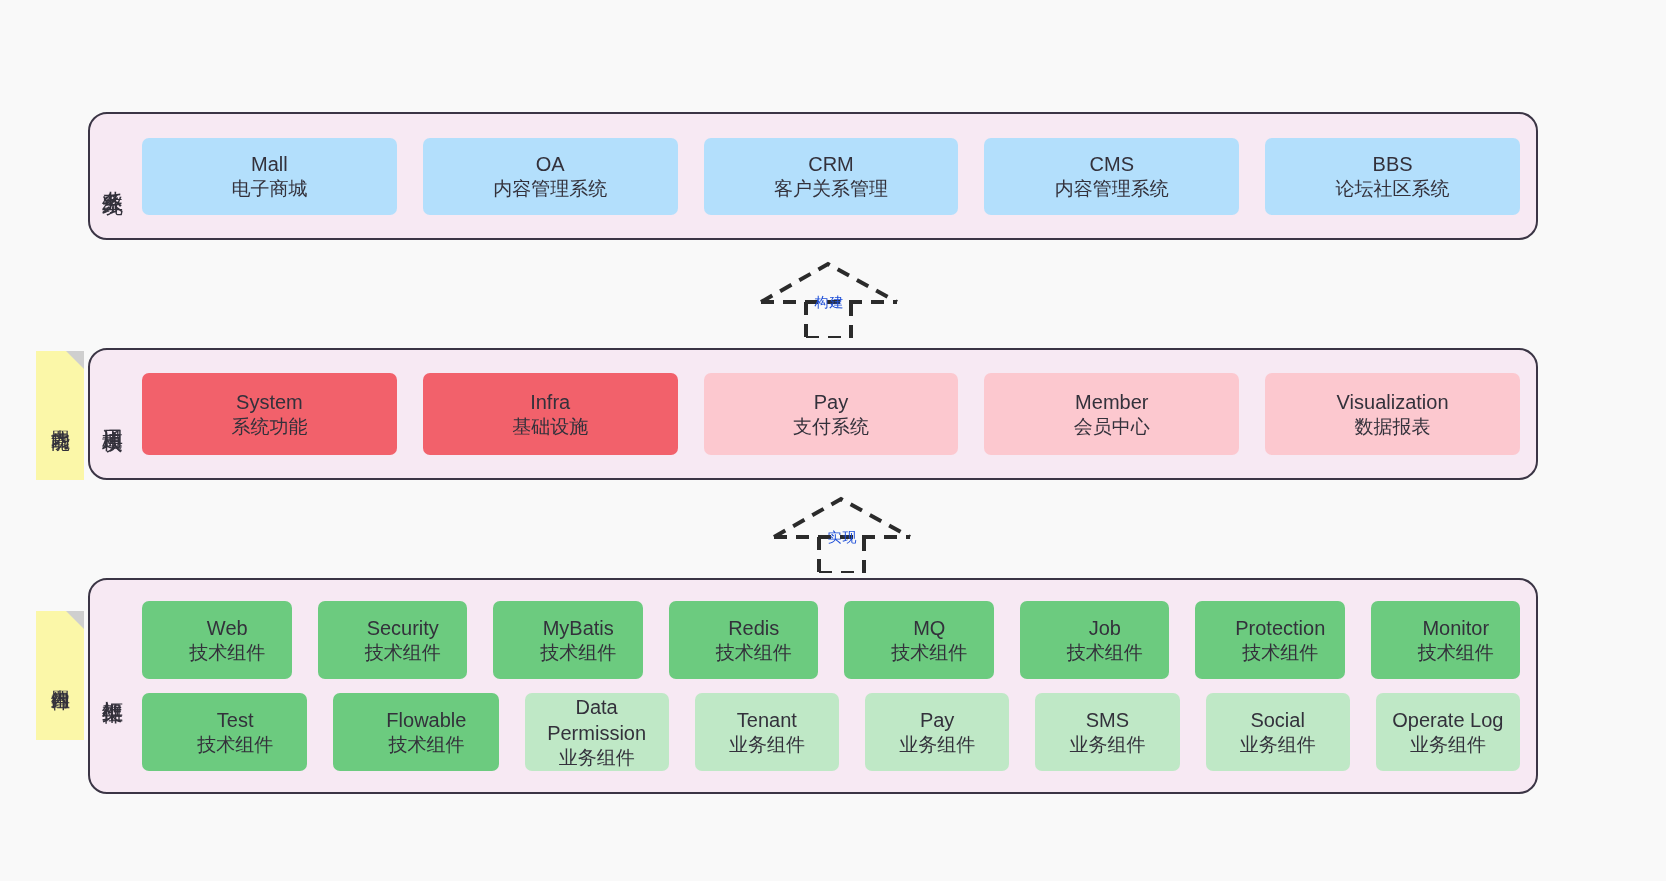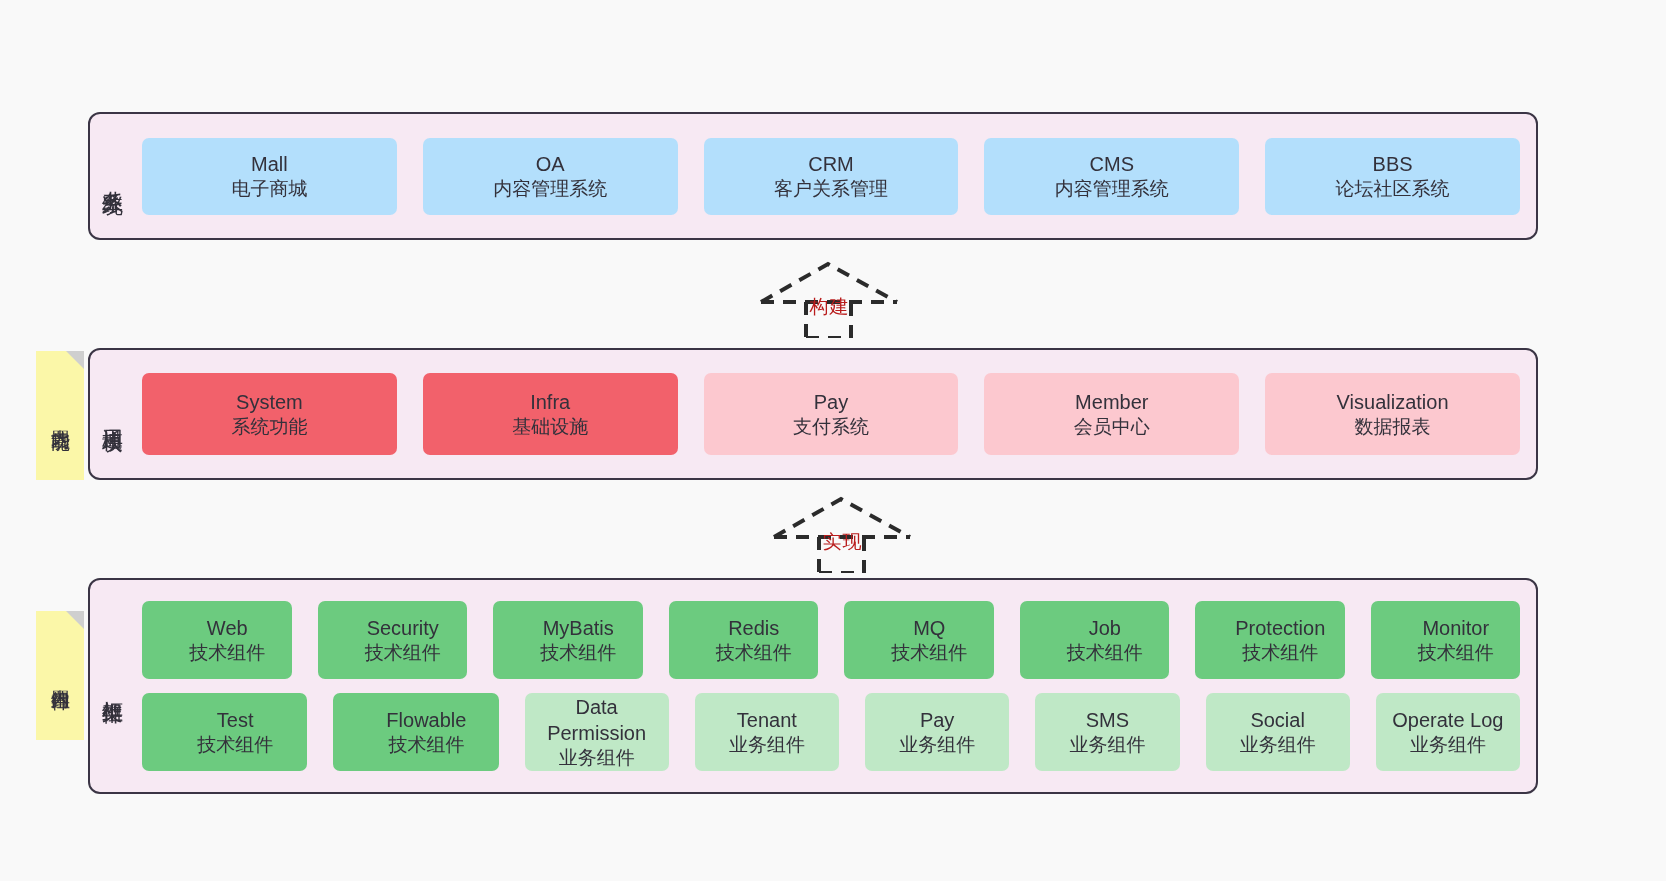--- a/index.html
+++ b/index.html
@@ -21,21 +21,21 @@
     left: 0; top: 0;
     width: 1666px;
     height: 881px;
   }
 
   
   .layer {
     position: absolute;
     background: #f7e9f3;
     border: 2px solid #3b3545;
-    border-radius: 12px;
+    border-radius: 19px;
     box-sizing: border-box;
     display: flex;
     flex-direction: row;
     align-items: stretch;
   }
   .layer-title {
     width: 44px;
     flex: 0 0 44px;
     display: flex;
     align-items: center;
@@ -123,22 +123,22 @@
   
   .connector {
     position: absolute;
   }
   .connector svg { display: block; }
   .connector .conn-label {
     position: absolute;
     left: 0; right: 0;
     top: 36px;
     text-align: center;
-    font-size: 19px;
-    color: #b91c1c;
+    font-size: 14px;
+    color: #1d4ed8;
     letter-spacing: 1px;
   }
 </style>
 </head>
 <body>
 
 <div id="canvas">
 
   <div class="layer" id="layer-business" style="left:88px; top:112px; width:1450px; height:128px;">
     <div class="layer-title">业务系统</div>

